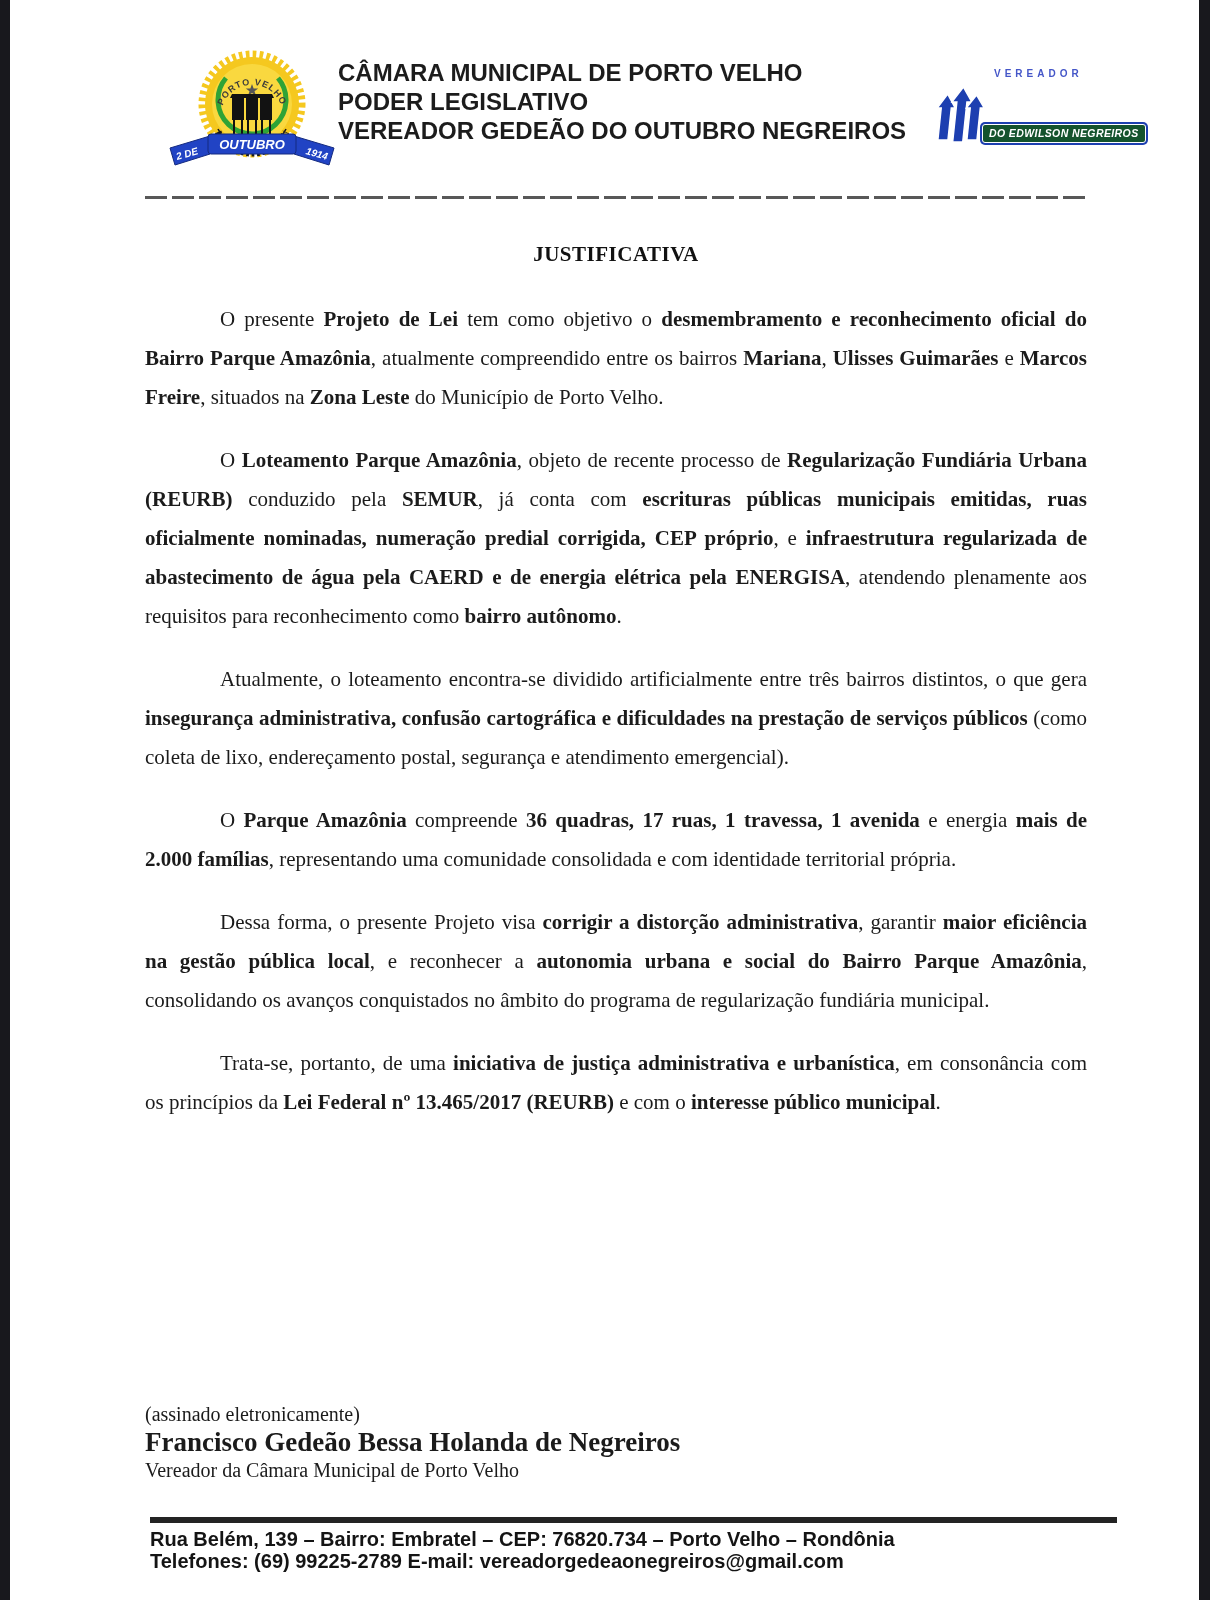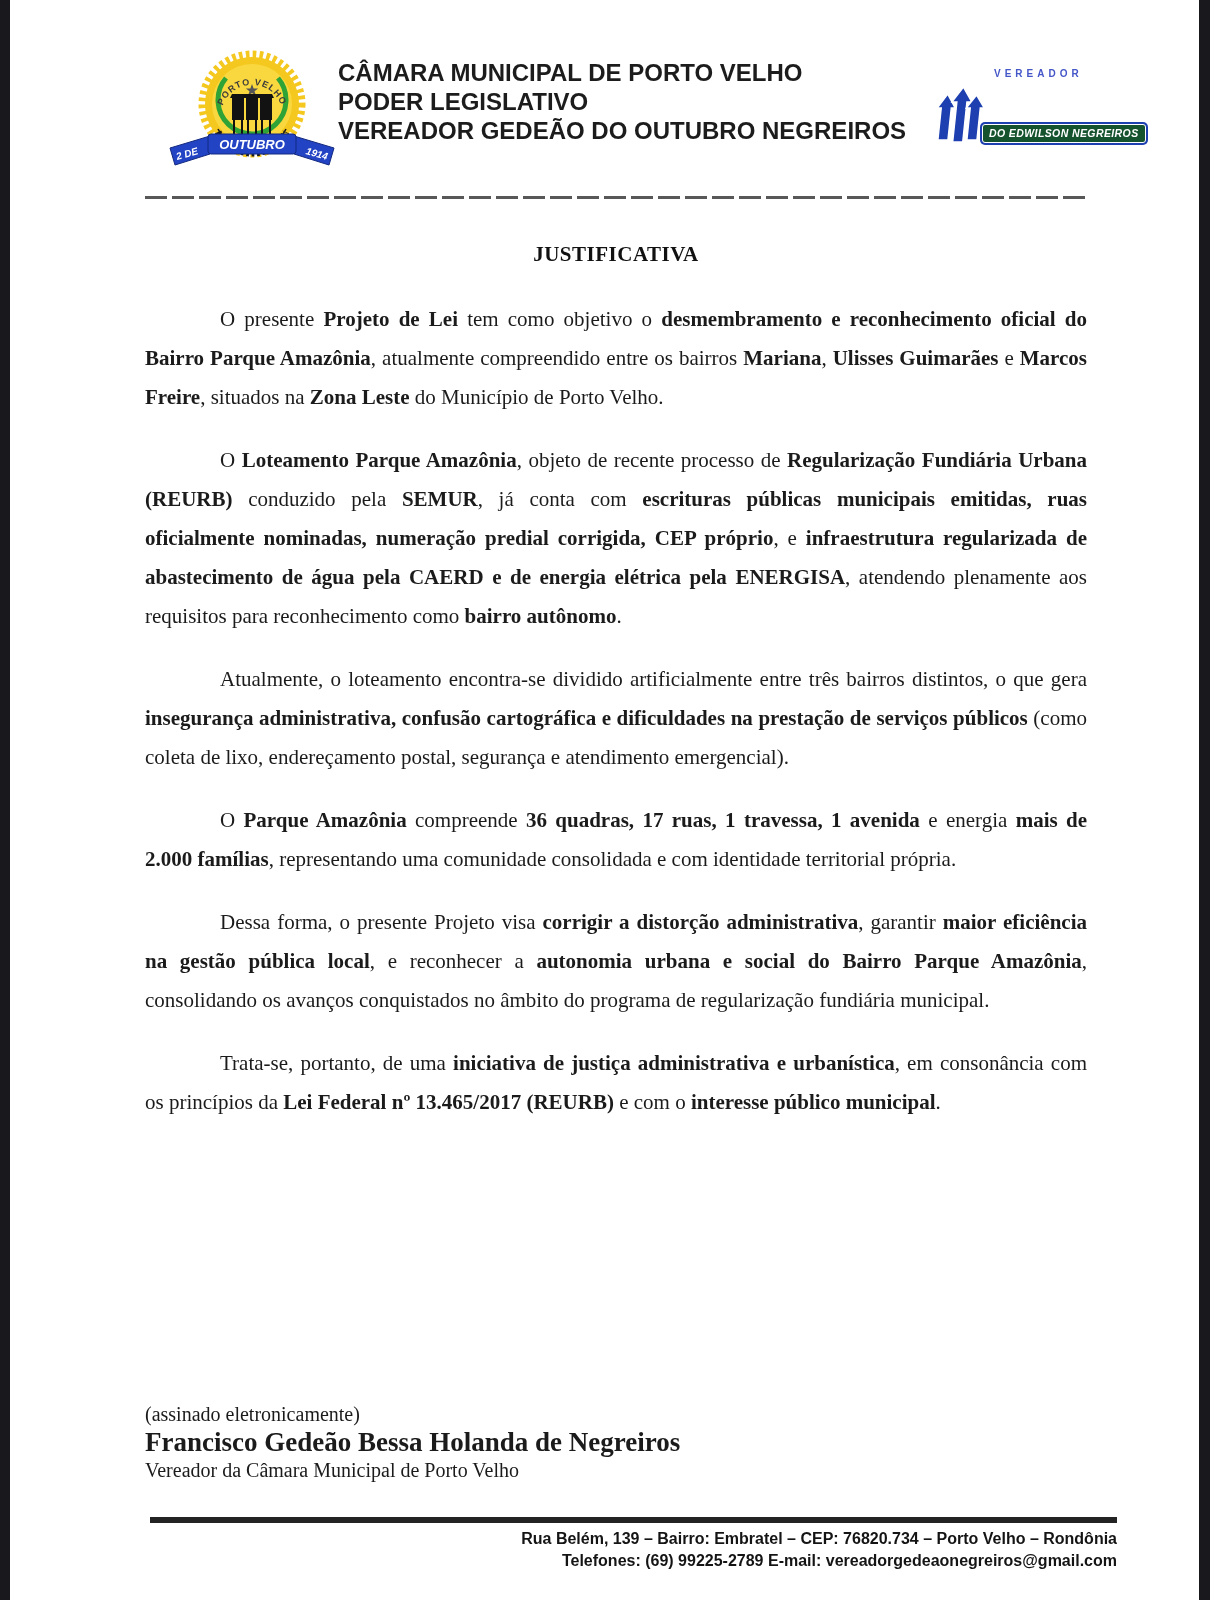--- a/index.html
+++ b/index.html
@@ -80,23 +80,23 @@
   }
   .signature .sig-name { font-weight:bold; font-size:27px; }
 
   
   .footer-bar {
     position:absolute; left:150px; top:1517px; width:967px; height:6px;
     background:#232323;
   }
   .footer-text {
     position:absolute; left:150px; top:1528px; width:967px;
-    text-align:right;
+    text-align:left;
     font-family:"Liberation Sans", sans-serif;
-    font-weight:bold; font-size:16px; line-height:22px; color:#141414;
+    font-weight:bold; font-size:20px; line-height:22px; color:#141414;
   }
 </style>
 </head>
 <body>
 
 <div class="page">
 
   <div class="edge-bar left"></div>
   <div class="edge-bar right"></div>
 

